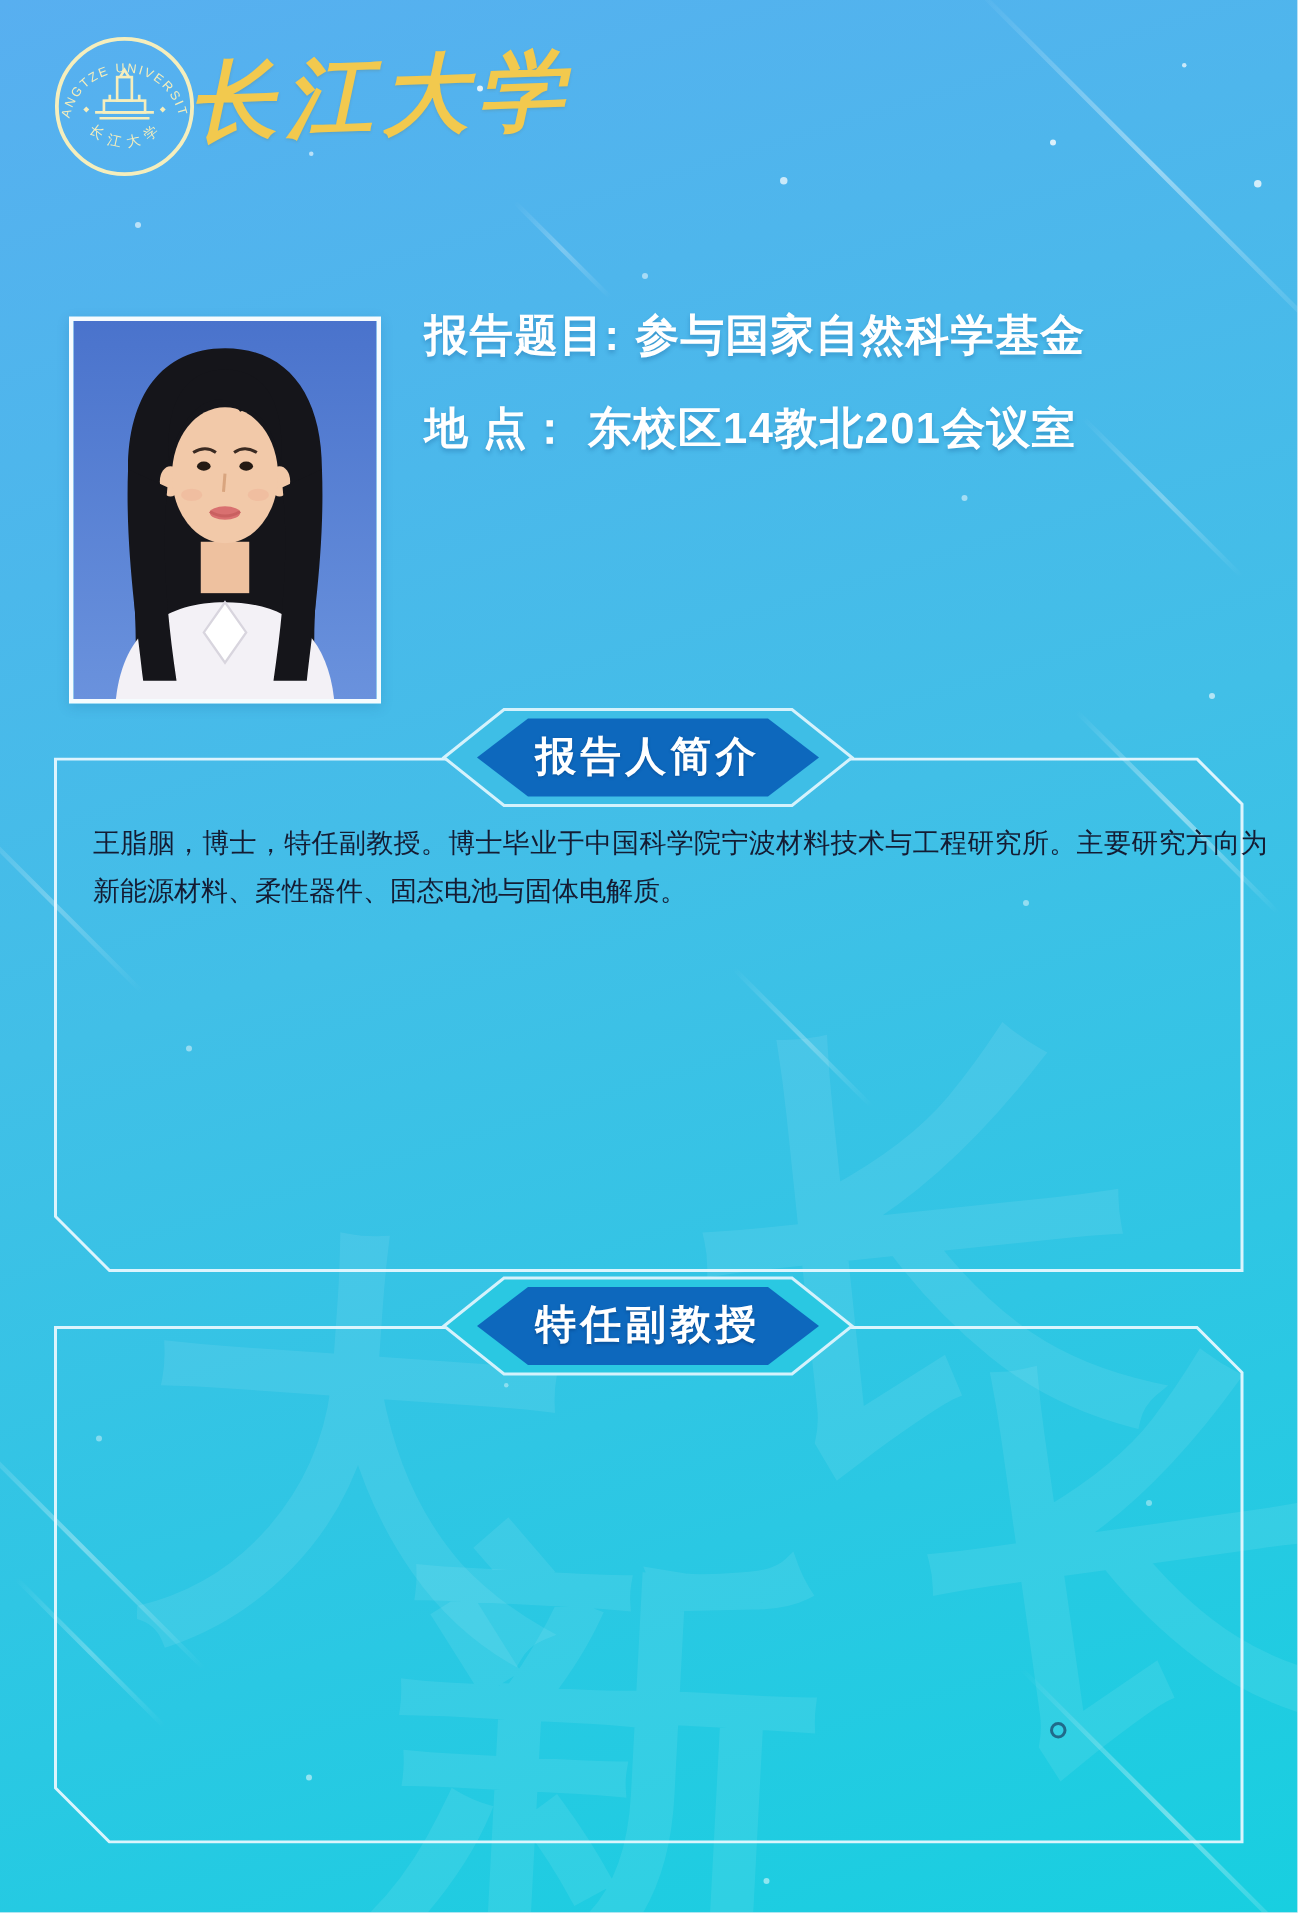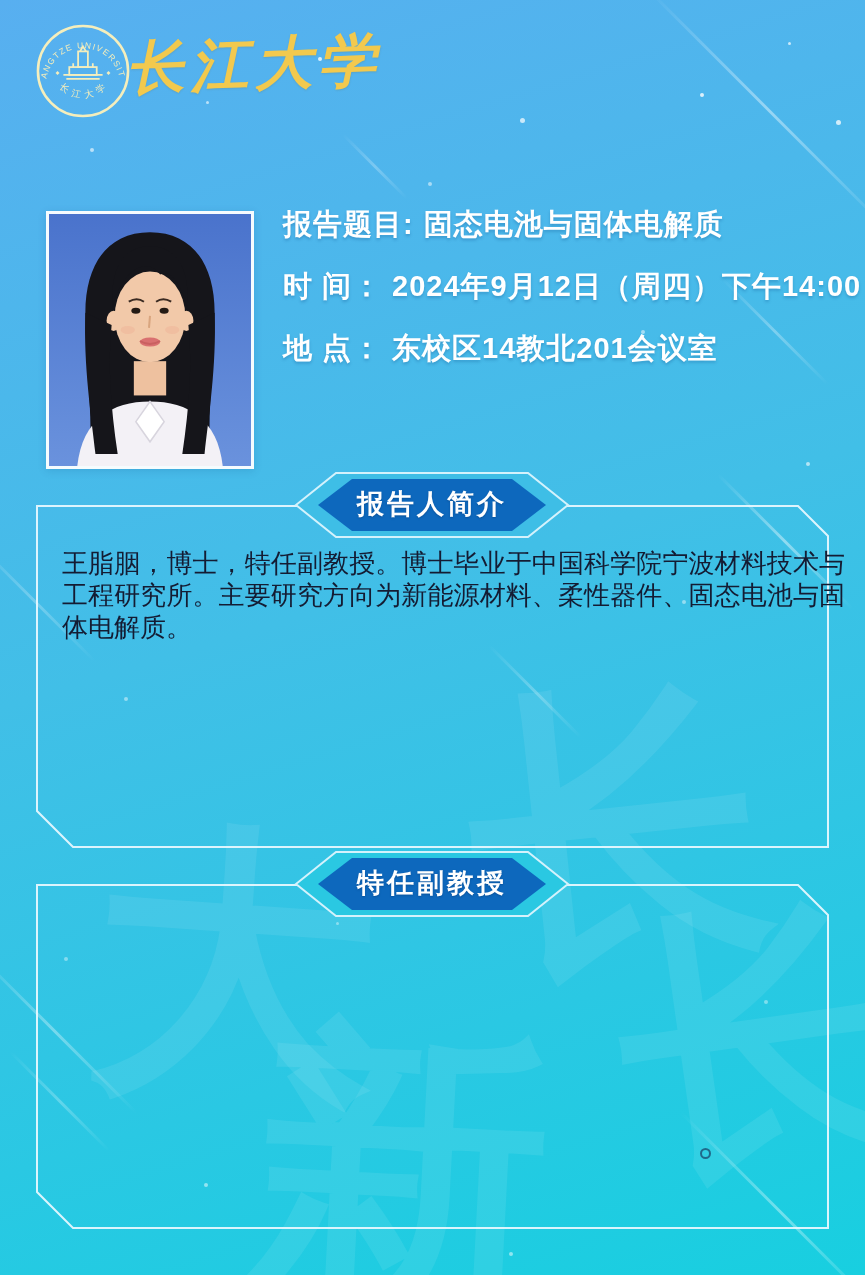--- a/index.html
+++ b/index.html
@@ -51,21 +51,21 @@
   .badge{position:absolute;left:292px;top:-40px;width:280px;height:80px;z-index:3;}
   .badge svg{position:absolute;inset:0;}
   .badge .badge-label{
     position:absolute;inset:0;display:flex;align-items:center;justify-content:center;
     color:#ffffff;font-weight:bold;font-size:27px;letter-spacing:3px;padding-bottom:2px;
     text-shadow:0 1px 2px rgba(0,40,90,.35);
   }
   .panel-text{
     position:absolute;left:62px;right:48px;z-index:2;
     font-family:"DejaVu Serif",serif;color:#141c33;
-    font-size:26px;line-height:32px;
+    font-size:18px;line-height:32px;
   }
   .panel-text p{margin:0;text-align:justify;text-justify:inter-ideograph;}
   .panel-text p.indent{text-indent:3em;}
   .p1 .panel-text{top:42px;}
   .p2 .panel-text{top:36px;}
 </style>
 </head>
 <body>
 
 <div class="poster">
@@ -158,24 +158,21 @@
       <ellipse cx="122" cy="115" rx="7" ry="4" fill="#eeaa90" opacity=".35"></ellipse>
       <ellipse cx="100" cy="127" rx="10" ry="4.5" fill="#d97070"></ellipse>
       <path d="M90,126 Q100,132 110,126" stroke="#c96060" stroke-width="2" fill="none"></path>
       <path d="M36,98 C34,150 42,202 46,238 L68,238 C61,190 58,150 62,110 Z" fill="#15151a"></path>
       <path d="M164,98 C166,150 158,202 154,238 L132,238 C139,190 142,150 138,110 Z" fill="#15151a"></path>
     </svg>
   </div>
 
   <div class="details">
     <div class="detail-line">
-      <span>报告题目:</span><span class="val">固态电池与固体电解质</span>
-    </div>
-    <div class="detail-line">
-      <span>时 间：</span><span class="val">2024年9月12日（周四）下午14:00</span>
+      <span>报告题目:</span><span class="val">参与国家自然科学基金</span>
     </div>
     <div class="detail-line">
       <span>地 点：</span><span class="val">东校区14教北201会议室</span>
     </div>
   </div>
 
   <section class="panel p1" style="top:505px;height:343px;">
     <svg class="panel-outline" width="865" height="343" viewBox="0 0 865 343">
       <path d="M37,1 L798,1 L828,31 L828,342 L73,342 L37,306 Z" fill="none" stroke="#eaf9ff" stroke-width="2" opacity=".92"></path>
     </svg>

